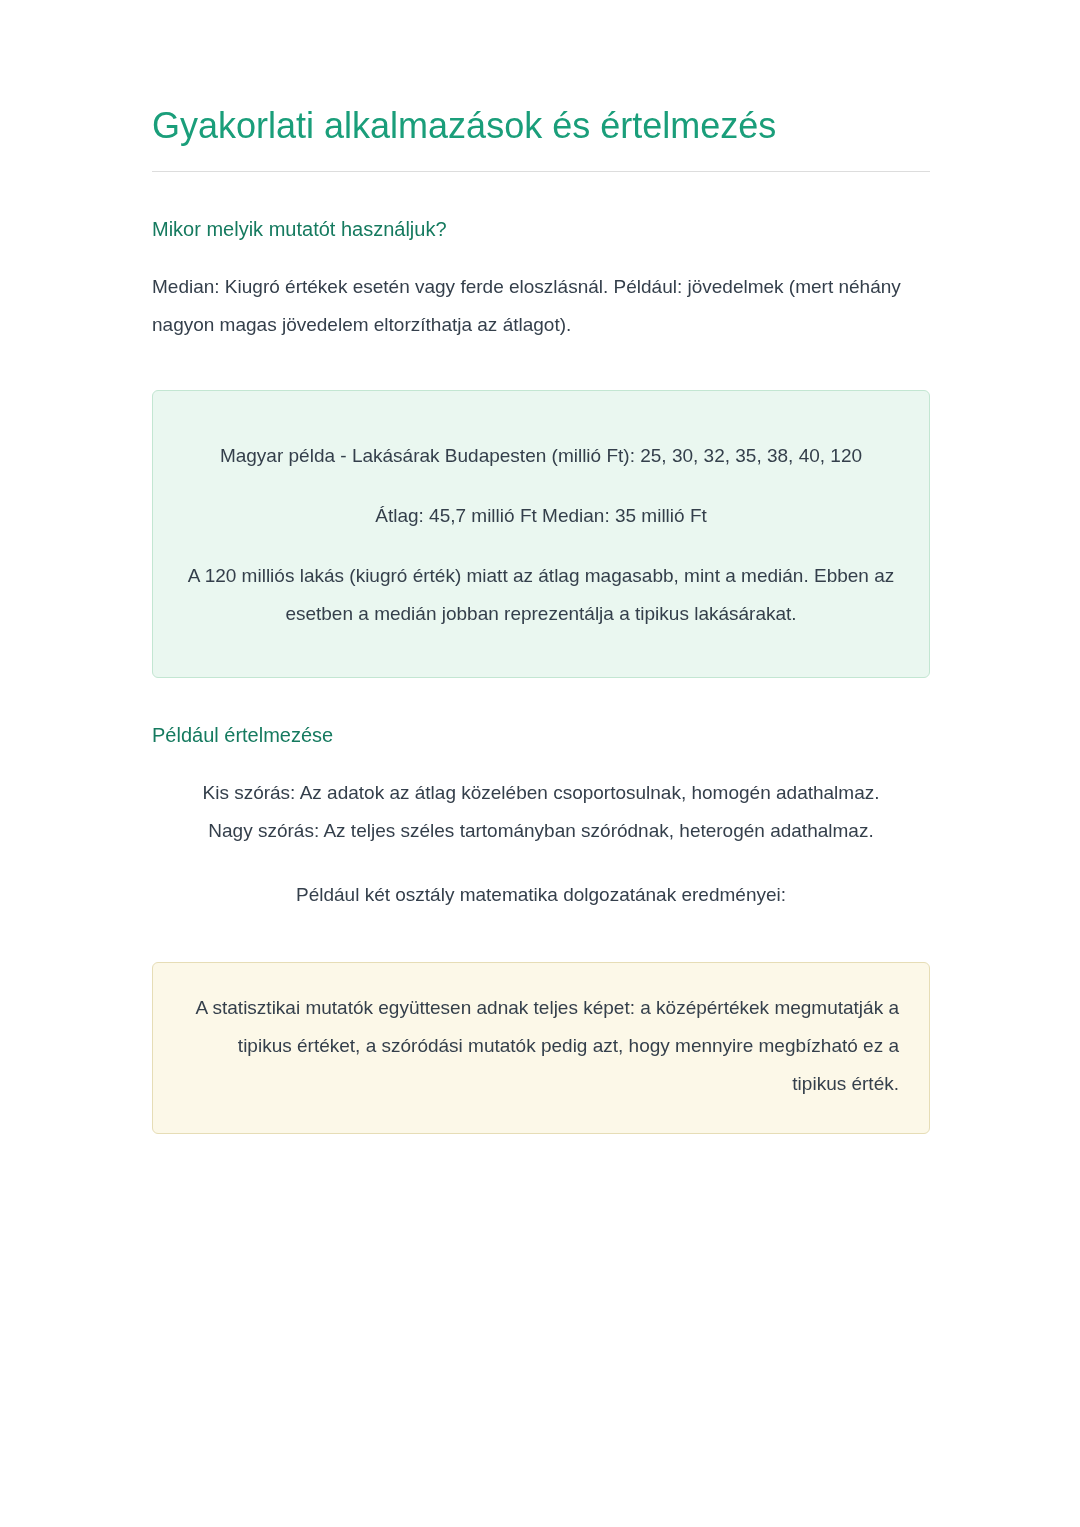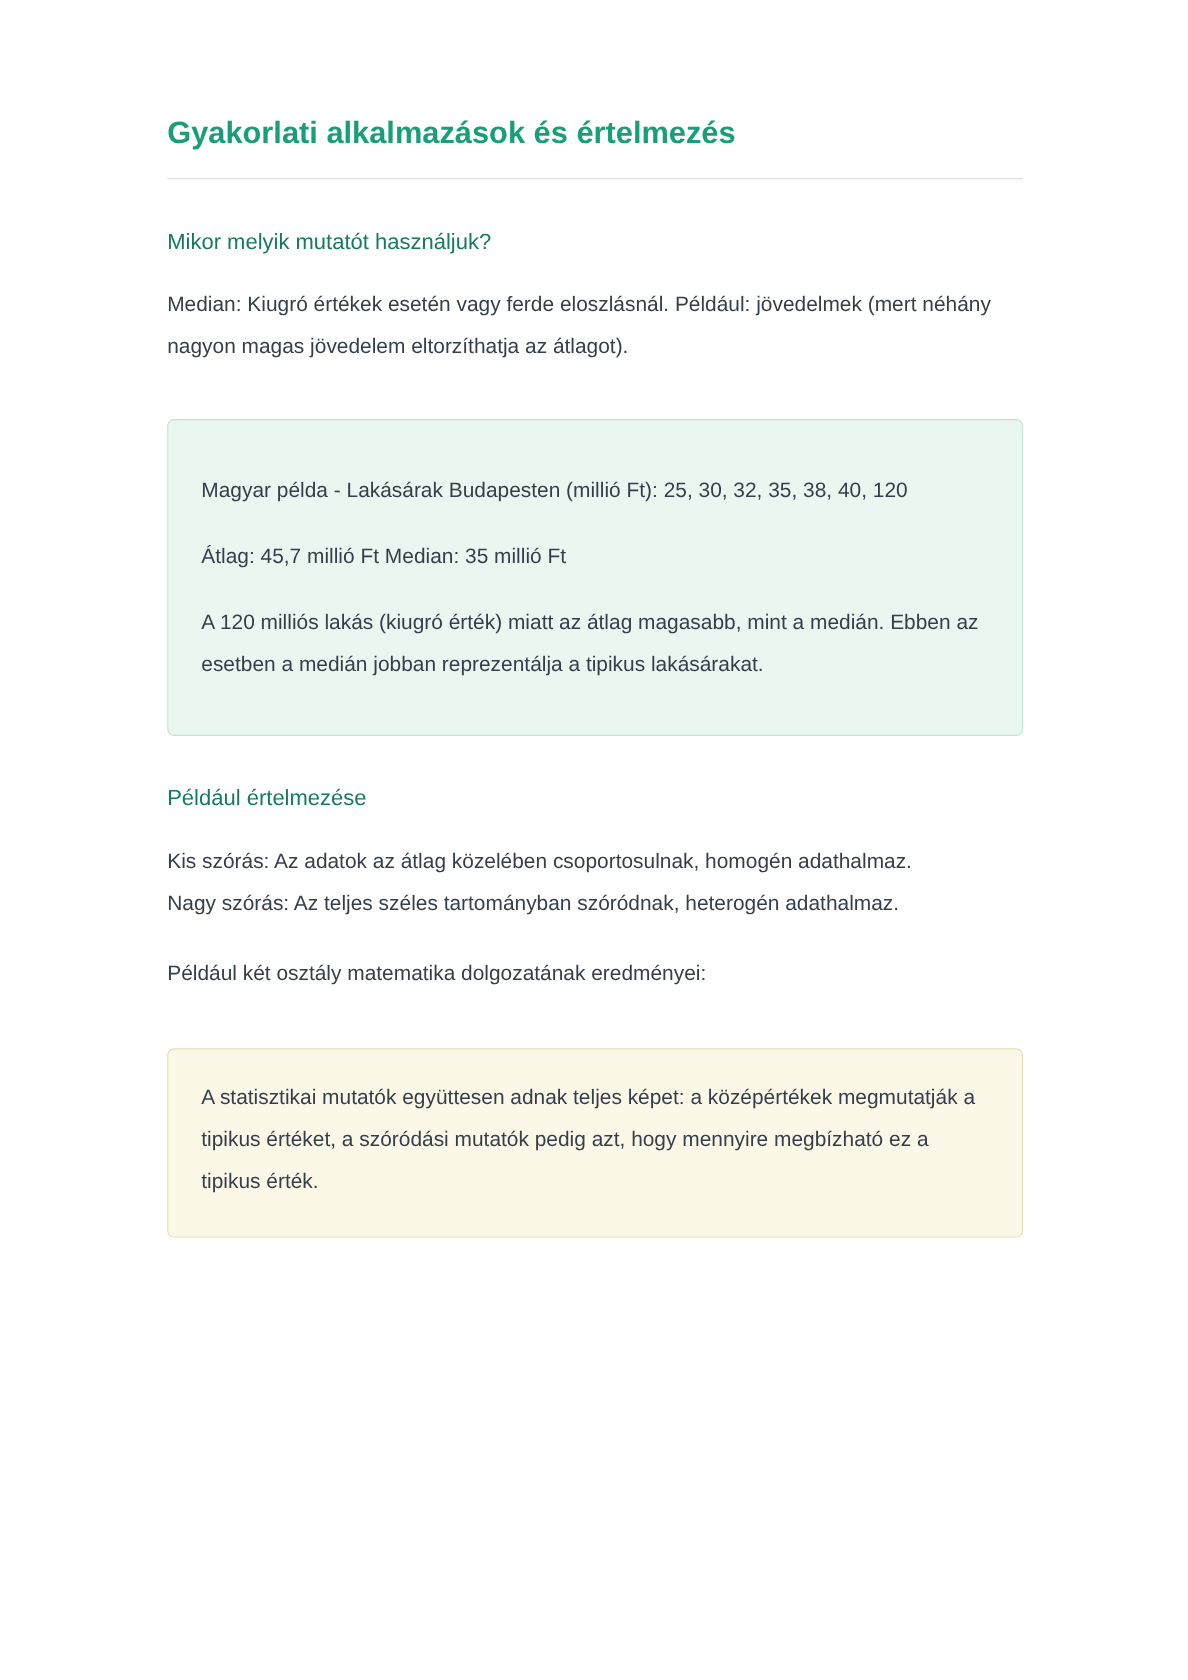--- a/index.html
+++ b/index.html
@@ -15,22 +15,22 @@
     -webkit-font-smoothing: antialiased;
   }
   .page {
     width: 1080px;
     min-height: 1527px;
     margin: 0 auto;
     background: #ffffff;
     padding: 104px 150px 60px 152px;
   }
   .page-title {
-    font-size: 28px;
-    font-weight: 700;
+    font-size: 36px;
+    font-weight: 400;
     color: var(--title-accent, #1a9e7a);
     margin: 0 0 24px 0;
     line-height: 1.2;
   }
   .divider {
     border: none;
     border-top: 1px solid var(--divider, #dddddd);
     margin: 0;
   }
   .section-heading {
@@ -39,40 +39,42 @@
     color: var(--heading-accent, #157a5f);
     margin: 44px 0 0 0;
     line-height: 1.3;
   }
   .body-par {
     font-size: 19px;
     line-height: 38px;
     margin: 26px 0 0 0;
     max-width: 780px;
   }
-  .body-par .line { display: block; }
+  .body-par .line { display: block; text-align: center; }
   .example-box {
     margin-top: 46px;
     background: var(--example-box-bg, #eaf7f0);
     border: 1px solid var(--example-box-border, #c3e6d2);
     border-radius: 6px;
     padding: 28px 30px 44px 30px;
+    text-align: center;
   }
   .example-box .box-par {
     font-size: 19px;
     line-height: 38px;
     margin: 22px 0 0 0;
   }
   .example-box .box-par:first-child { margin-top: 18px; }
   .note-box {
     margin-top: 48px;
     background: var(--note-box-bg, #fcf8e8);
     border: 1px solid var(--note-box-border, #e6ddb6);
     border-radius: 6px;
     padding: 26px 30px 30px 30px;
+    text-align: right;
   }
   .note-box .box-par {
     font-size: 19px;
     line-height: 38px;
     margin: 0;
     max-width: 760px;
   }
 </style>
 </head>
 <body>

